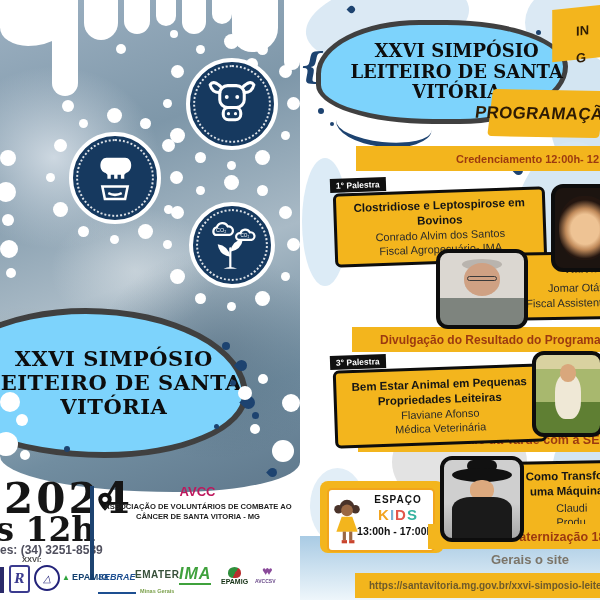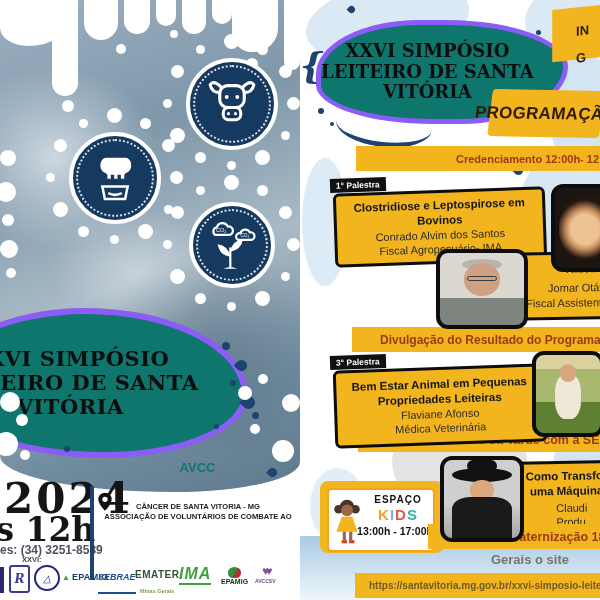--- a/index.html
+++ b/index.html
@@ -19,33 +19,33 @@
   .ndot{position:absolute;background:#1D4370;border-radius:50%;display:block;}
   .tear{border-radius:50% 50% 50% 0 !important;transform:rotate(45deg);}
   .drip{position:absolute;background:#fff;display:block;}
   .iconcircle{position:absolute;border-radius:50%;background:#16395F;border:4px solid #fff;box-sizing:border-box;}
   .iconcircle::after{content:"";position:absolute;inset:3px;border:2.5px dotted rgba(255,255,255,.85);border-radius:50%;}
   .iconcircle svg{position:absolute;left:50%;top:50%;transform:translate(-50%,-50%);}
   .dotring{position:absolute;width:9px;height:9px;border-radius:50%;background:#fff;
     box-shadow:62px 0 0 2px #fff,54px 32px 0 0 #fff,31px 54px 0 3px #fff,0 62px 0 0 #fff,
       -31px 54px 0 1px #fff,-54px 32px 0 3px #fff,-64px 0 0 0 #fff,-54px -32px 0 2px #fff,
       -31px -54px 0 0 #fff,0 -62px 0 3px #fff,31px -54px 0 1px #fff,54px -32px 0 2px #fff;}
-  .splash{background:#0f766e;border:6px solid #8b5cf6;display:flex;align-items:center;justify-content:flex-start;text-align:center;}
+  .splash{background:#7dd3fc;border:6px solid #404040;display:flex;align-items:center;justify-content:flex-end;text-align:center;}
   #splashL{position:absolute;left:-64px;top:308px;width:300px;height:138px;
     border-radius:48% 52% 46% 54% / 52% 58% 42% 48%;}
   .eventtitle{font-family:"DejaVu Serif",serif;font-weight:900;color:#0d0d0d;}
   #splashL .eventtitle{font-size:21px;line-height:1.15;letter-spacing:.5px;}
   #year{position:absolute;left:4px;top:474px;font-family:"DejaVu Serif",serif;font-weight:800;
     font-size:42px;letter-spacing:3px;color:#151515;}
   #time{position:absolute;left:-26px;top:510px;font-family:"DejaVu Serif",serif;font-weight:800;
     font-size:33px;color:#151515;}
   #phone{position:absolute;left:0;top:543px;font-size:12px;font-weight:600;color:#50505e;}
   #divider{position:absolute;left:90px;top:486px;width:3.5px;height:94px;background:#1D4370;}
-  #avcc-name{position:absolute;left:100px;top:460px;width:195px;text-align:center;
-    font-size:13px;font-weight:800;color:#0f766e;}
+  #avcc-name{position:absolute;left:100px;top:484px;width:195px;text-align:center;
+    font-size:13px;font-weight:800;color:#be185d;}
   #avcc-desc{position:absolute;left:98px;top:502px;width:200px;text-align:center;
     font-size:7.6px;font-weight:700;color:#222;line-height:1.3;}
   #avcc-addr{position:absolute;left:95px;top:531px;width:205px;text-align:center;
     font-size:13px;font-weight:800;color:#1a1a1a;}
   #pin{position:absolute;left:97px;top:492px;}
   #apoio{position:absolute;left:22px;top:555px;font-size:7.5px;font-weight:600;color:#444;}
   .logos{position:absolute;left:0;top:563px;width:300px;height:34px;}
   .lg{position:absolute;display:flex;flex-direction:column;align-items:center;}
   .lg-cut{left:0;top:4px;width:4px;height:26px;background:#2a2a6a;}
   .lg-shield{left:9px;top:2px;width:21px;height:28px;border:2px solid #3b3b8f;border-radius:3px;box-sizing:border-box;
@@ -209,22 +209,22 @@
   <div id="year">2024</div>
   <div id="time">às 12h</div>
   <div id="phone">es: (34) 3251-8539</div>
   <div id="divider"></div>
   <div id="avcc-name">AVCC</div>
   <svg id="pin" width="16" height="20" viewBox="0 0 24 30">
     <path d="M12 1 a10 10 0 0 1 10 10 c0 8 -10 17 -10 17 s-10 -9 -10 -17 a10 10 0 0 1 10 -10z" fill="#111"></path>
     <circle cx="12" cy="11" r="4" fill="#fff"></circle>
   </svg>
   <div id="avcc-desc">
+    <div>ASSOCIAÇÃO DE VOLUNTÁRIOS DE COMBATE AO</div>
     <div>CÂNCER DE SANTA VITORIA - MG</div>
-    <div>ASSOCIAÇÃO DE VOLUNTÁRIOS DE COMBATE AO</div>
   </div>
   <div id="apoio">XXVI:</div>
 
   <div class="logos">
     <i class="lg lg-cut"></i>
     <i class="lg lg-shield"></i>
     <i class="lg lg-seal"></i>
     <span class="lg lg-sicoob">
         <b>EPAMIG</b>
       </span>

